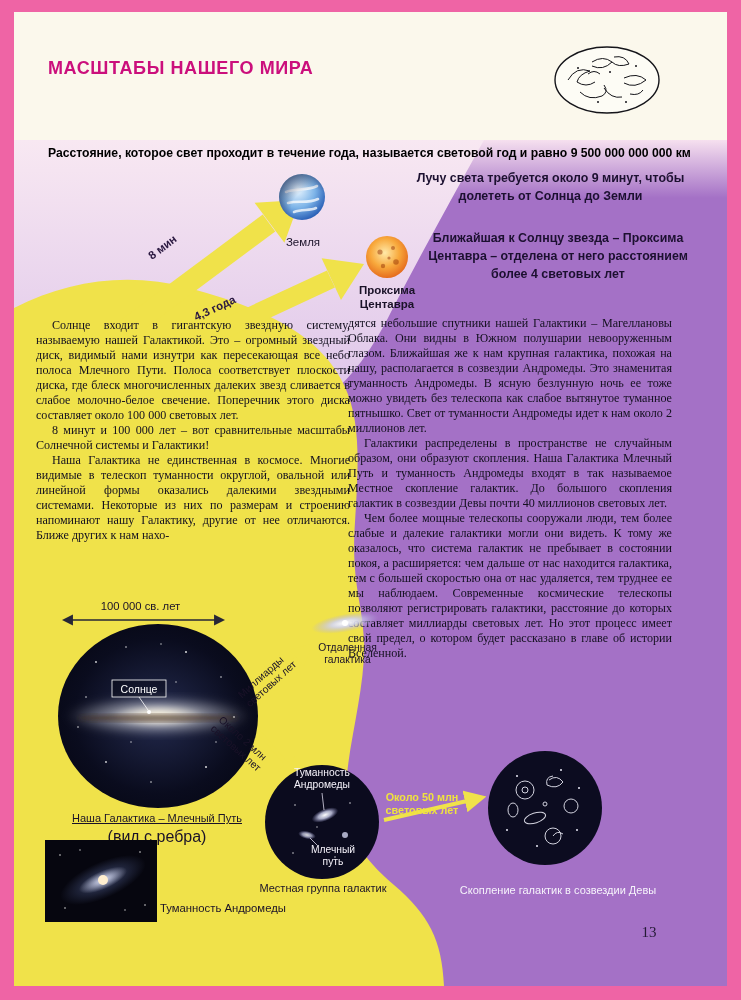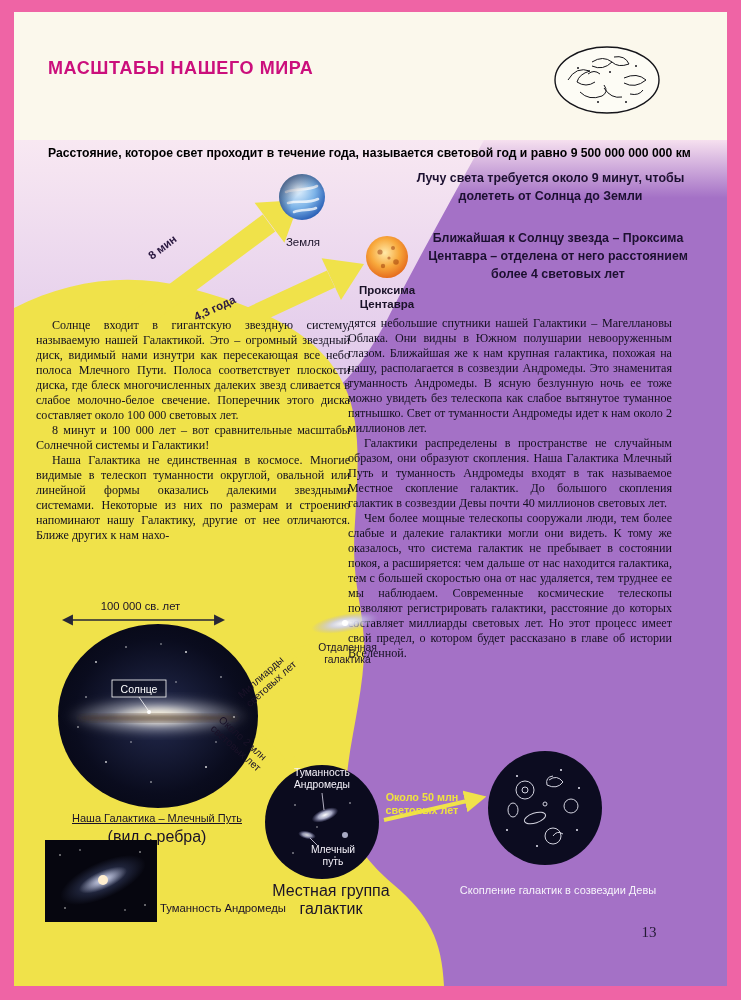--- a/index.html
+++ b/index.html
@@ -253,21 +253,21 @@
           <circle cx="85" cy="38" r="0.8"></circle>
           <circle cx="70" cy="92" r="0.8"></circle>
         <circle cx="28" cy="88" r="0.8"></circle>
           <circle cx="52" cy="62" r="0.7"></circle>
       </g>
       <line x1="57" y1="28" x2="59" y2="45" stroke="#dcd8ea" stroke-width="0.8"></line>
       <line x1="52" y1="80" x2="45" y2="73" stroke="#dcd8ea" stroke-width="0.8"></line>
     </svg>
     <div class="abs wlabel white ctr" style="left:266px;top:627px;width:84px;">Туманность Андромеды</div>
     <div class="abs wlabel white ctr" style="left:288px;top:704px;width:62px;">Млечный путь</div>
-    <div class="abs cap ctr" style="left:232px;top:742px;width:170px;font-size:16px;">Местная группа галактик</div>
+    <div class="abs cap ctr" style="left:224px;top:742px;width:170px;font-size:11px;">Местная группа галактик</div>
 
     <div class="abs ctr" style="left:369px;top:651px;width:78px;font-family:'Liberation Sans',sans-serif;font-size:10.8px;font-weight:700;color:#efe23e;line-height:1.2;">Около 50 млн световых лет</div>
 
     <svg class="abs" style="left:473px;top:610px;" width="116" height="116" viewBox="0 0 116 116">
       <circle cx="58" cy="58" r="57" fill="#0c0c20"></circle>
       <g stroke="#e9e9f4" stroke-width="1" fill="none" opacity="0.9">
         <circle cx="38" cy="40" r="9"></circle>
           <circle cx="38" cy="40" r="3"></circle>
         <path d="M62,30 q8,-6 14,2 q-6,8 -16,3 q-2,-8 6,-9"></path>
         <circle cx="84" cy="56" r="7"></circle>

